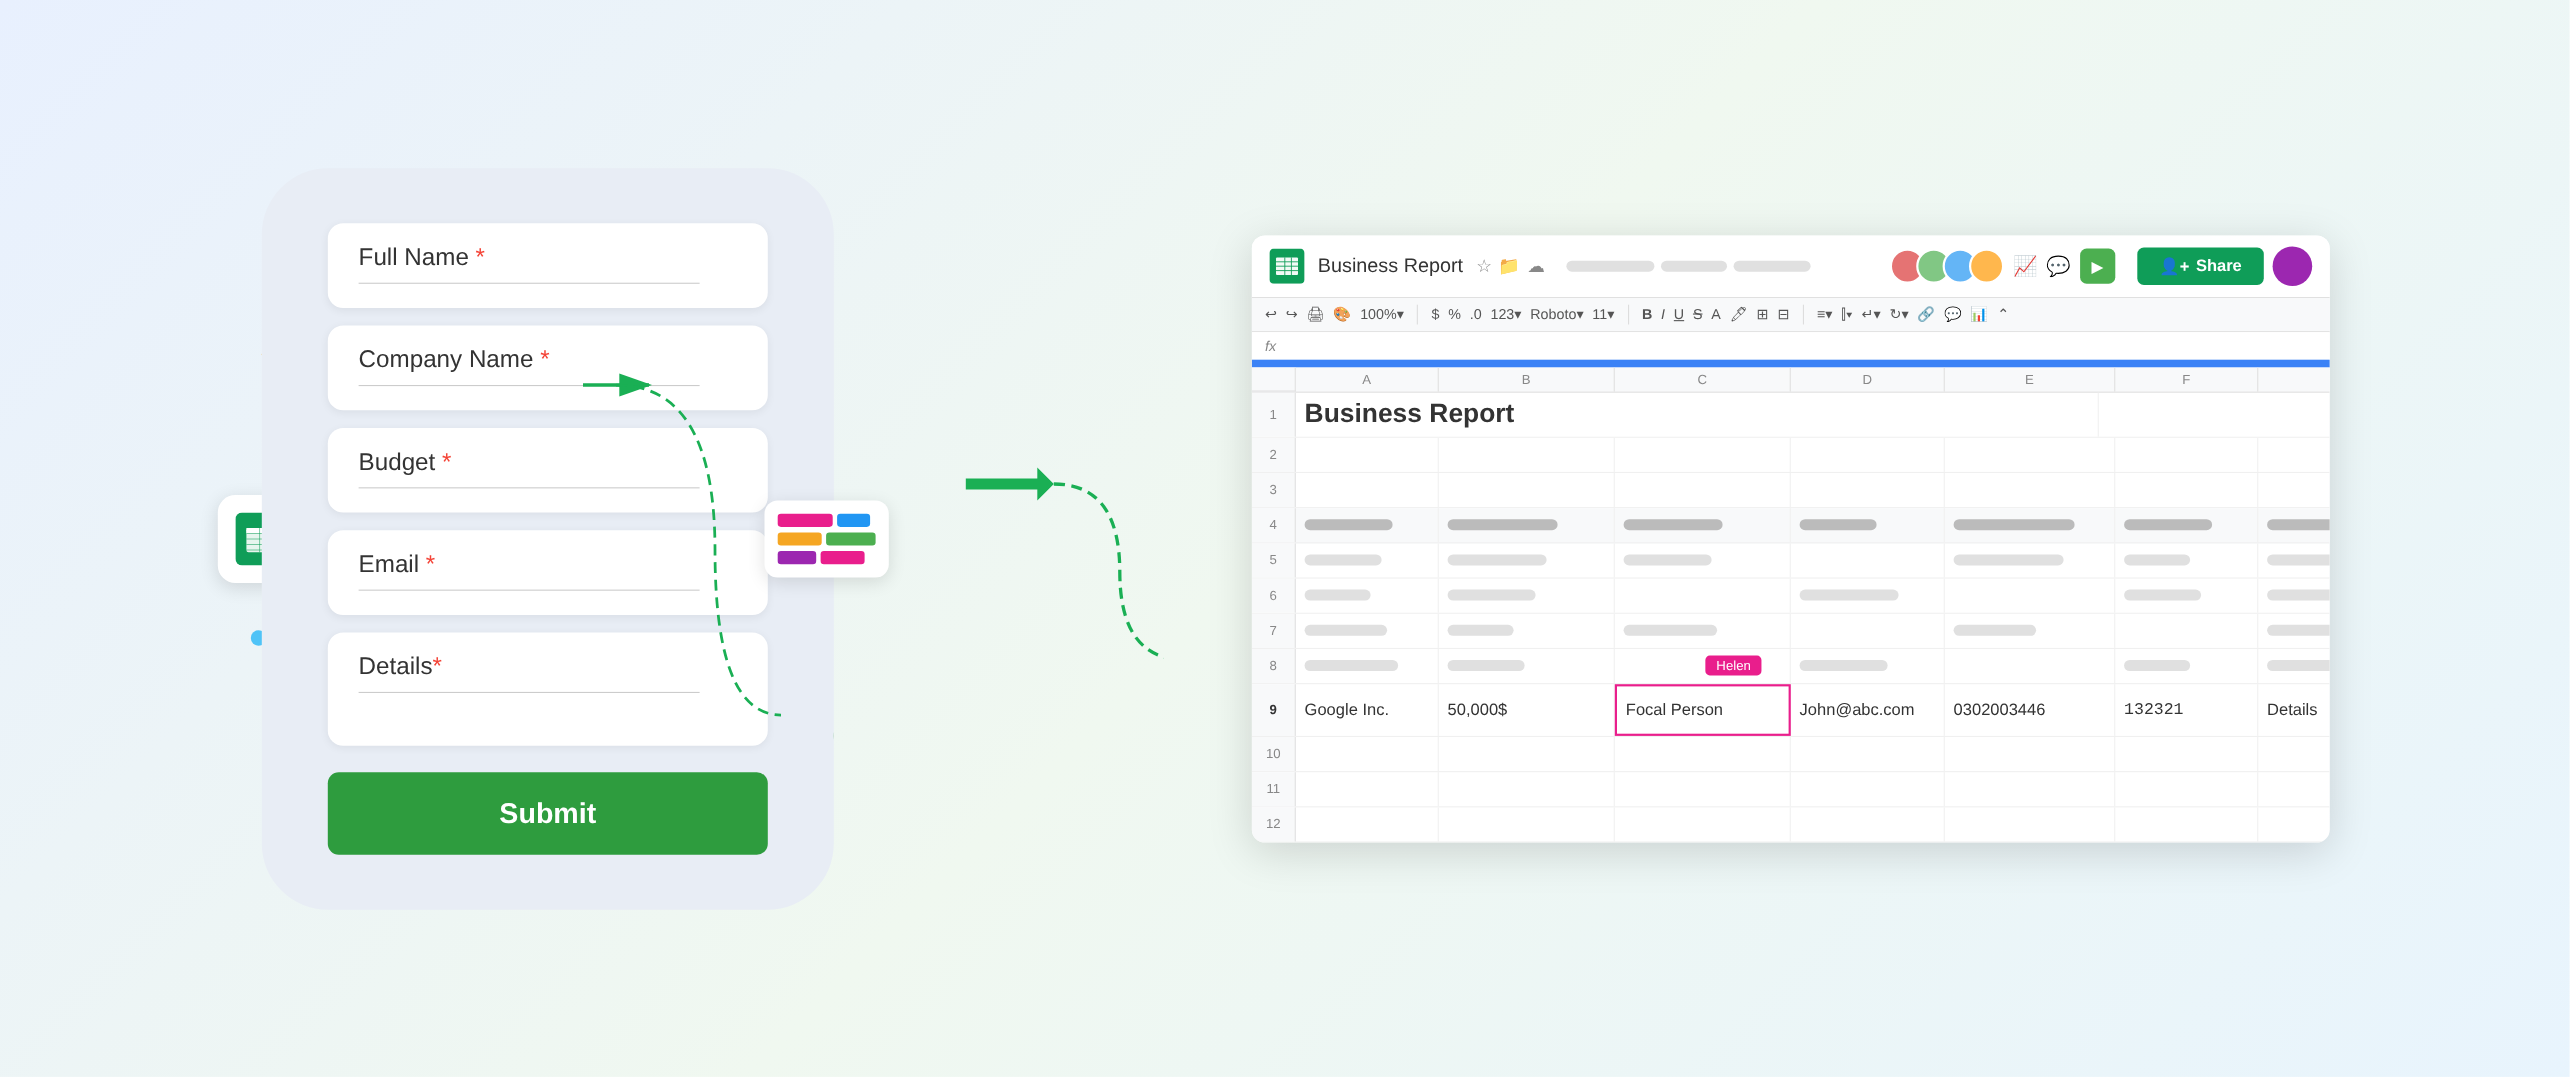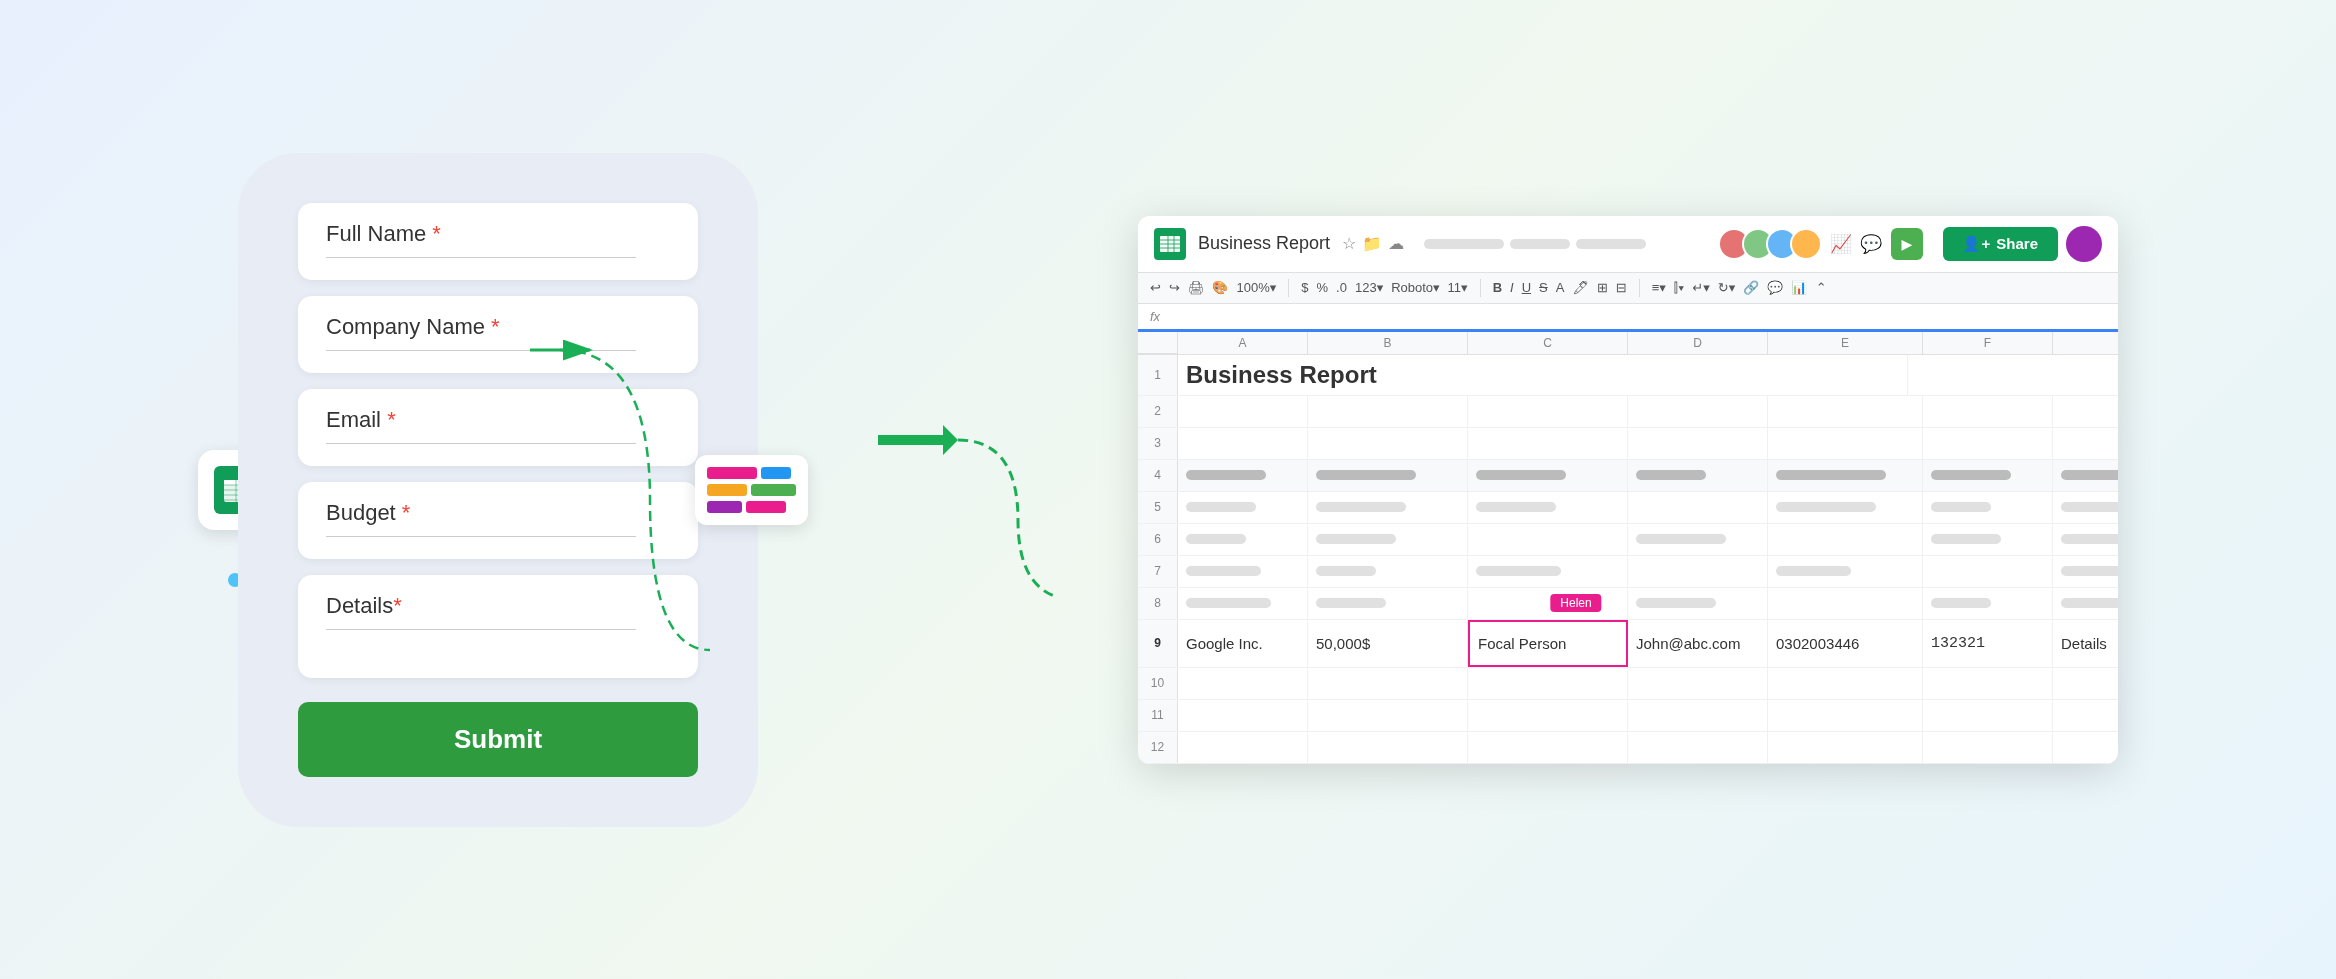--- a/index.html
+++ b/index.html
@@ -200,21 +200,21 @@
     .ss-toolbar-sep {
       width: 1px;
       height: 18px;
       background: #ddd;
       margin: 0 4px;
     }
 
     .ss-formula-bar {
       background: white;
       padding: 5px 12px;
-      border-bottom: 3px solid #3b82f6;
+      border-bottom: 7px solid #3b82f6;
       font-size: 13px;
       color: #555;
       display: flex;
       align-items: center;
       gap: 8px;
     }
 
     
     .ss-grid {
       width: 100%;
@@ -356,27 +356,27 @@
       </div>
 
       
       <div class="form-field">
         <span class="form-field-label">Company Name <span class="required">*</span></span>
         <div class="form-field-underline"></div>
       </div>
 
       
       <div class="form-field">
-        <span class="form-field-label">Email <span class="required">*</span></span>
+        <span class="form-field-label">Budget <span class="required">*</span></span>
         <div class="form-field-underline"></div>
       </div>
 
       
       <div class="form-field">
-        <span class="form-field-label">Budget <span class="required">*</span></span>
+        <span class="form-field-label">Email <span class="required">*</span></span>
         <div class="form-field-underline"></div>
       </div>
 
       
       <div class="form-field details-field">
         <span class="form-field-label">Details<span class="required">*</span></span>
         <div class="form-field-underline"></div>
       </div>
 
       

